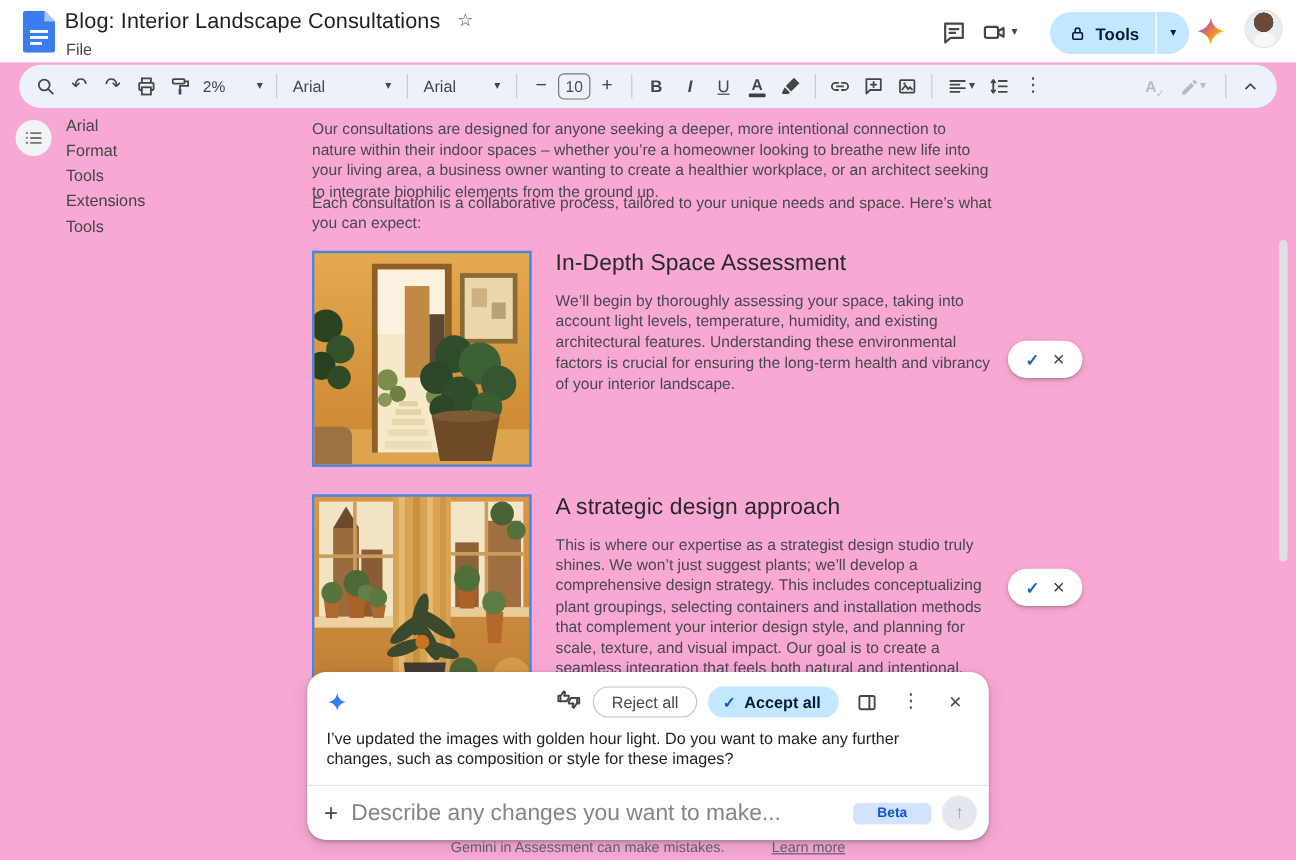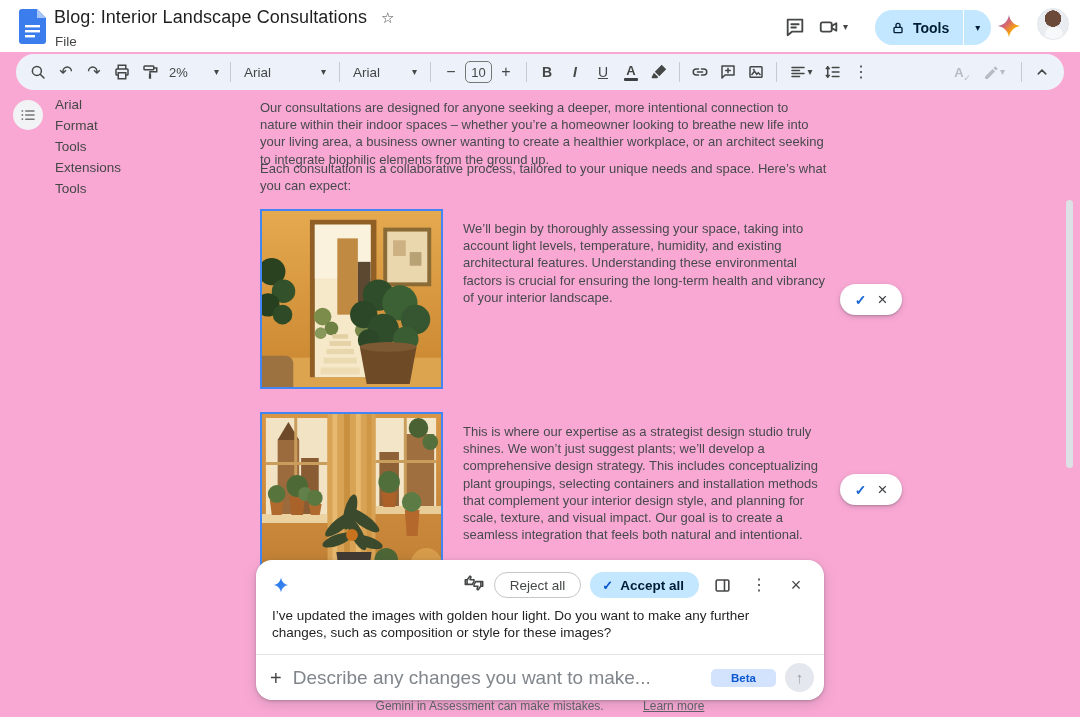--- a/index.html
+++ b/index.html
@@ -346,20 +346,21 @@
           <circle cx="157" cy="111" r="15" fill="#355631"></circle>
         <circle cx="124" cy="121" r="16" fill="#2f4d2b"></circle>
           <circle cx="147" cy="131" r="13" fill="#3a5d33"></circle>
         <circle cx="109" cy="132" r="11" fill="#2b4727"></circle>
         <path d="M100 139h58l-7 38h-44z" fill="#6e4b26"></path>
         <ellipse cx="129" cy="139" rx="29" ry="5" fill="#7d5a33"></ellipse>
         <path d="M0 148h24c5 0 8 4 8 8v24H0z" fill="#9c7340"></path>
       </svg>
     </span>
     <div class="sec-text">
+      <h2 class="sec-h">In-Depth Space Assessment</h2>
       <p class="sec-b">We’ll begin by thoroughly assessing your space, taking into account light levels, temperature, humidity, and existing architectural features. Understanding these environmental factors is crucial for ensuring the long-term health and vibrancy of your interior landscape.</p>
     </div>
   </div>
 
   <div class="section sec2">
     <span class="sec-img img2">
       <svg viewBox="0 0 183 166" width="179" height="166" preserveAspectRatio="none">
         <defs>
             <linearGradient id="wall2" x1="0" y1="0" x2="0" y2="1">
           <stop offset="0" stop-color="#d89747"></stop>
@@ -407,20 +408,21 @@
           <ellipse cx="108" cy="128" rx="16" ry="5.5" transform="rotate(18 108 128)"></ellipse>
         </g>
         <circle cx="92" cy="121" r="6" fill="#c9731f"></circle>
         <path d="M76 138h36l-4 28H80z" fill="#403a33"></path>
         <circle cx="127" cy="146" r="12" fill="#4d6636"></circle>
         <path d="M150 158h16l4 8h-24z" fill="#b5651d"></path>
         <circle cx="168" cy="150" r="16" fill="#e8b05b" opacity="0.55"></circle>
       </svg>
     </span>
     <div class="sec-text">
+      <h2 class="sec-h">A strategic design approach</h2>
       <p class="sec-b">This is where our expertise as a strategist design studio truly shines. We won’t just suggest plants; we’ll develop a comprehensive design strategy. This includes conceptualizing plant groupings, selecting containers and installation methods that complement your interior design style, and planning for scale, texture, and visual impact. Our goal is to create a seamless integration that feels both natural and intentional.</p>
     </div>
   </div>
 
   <div class="sugpill pill1">
     <span class="sug-check">✓</span>
     <span class="sug-x">×</span>
   </div>
   <div class="sugpill pill2">
     <span class="sug-check">✓</span>

